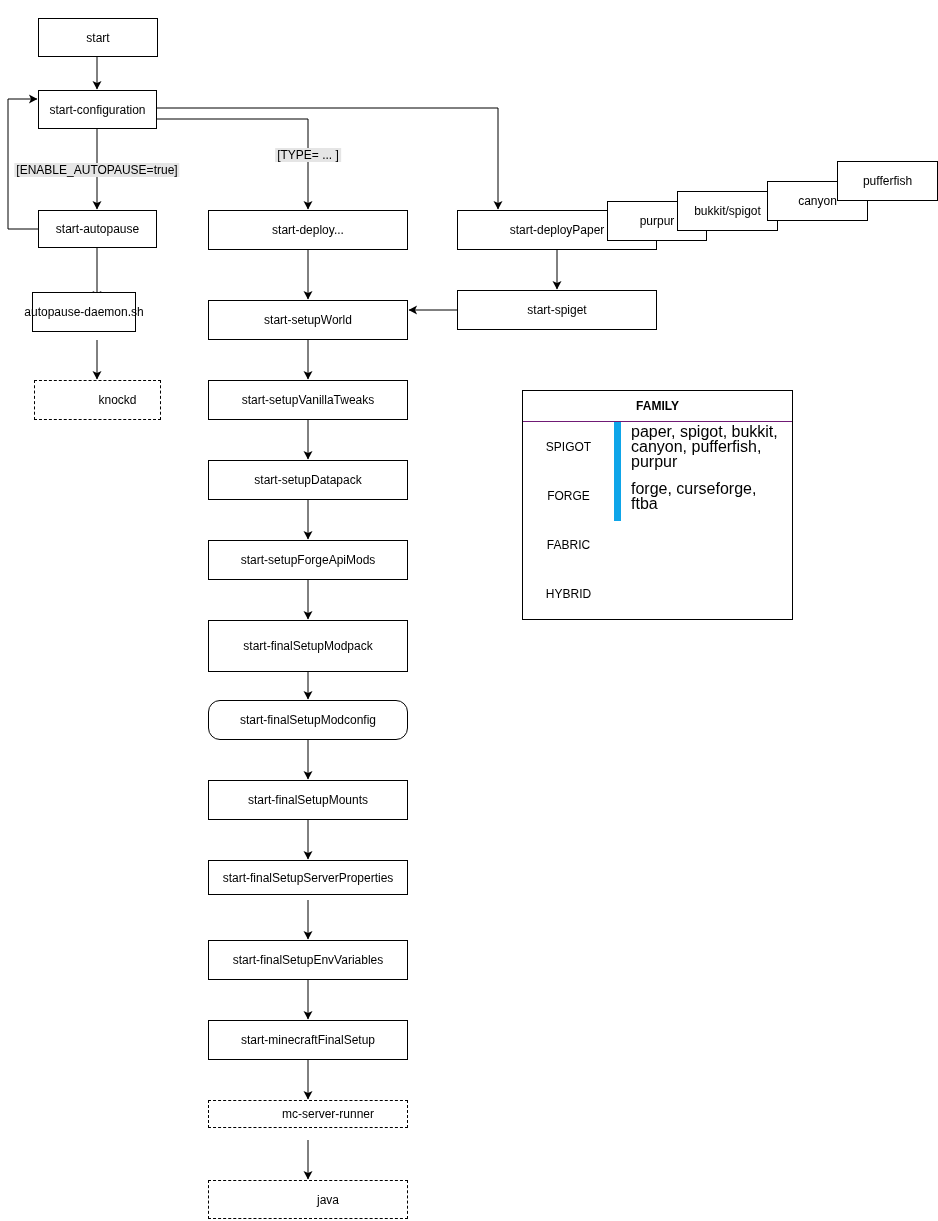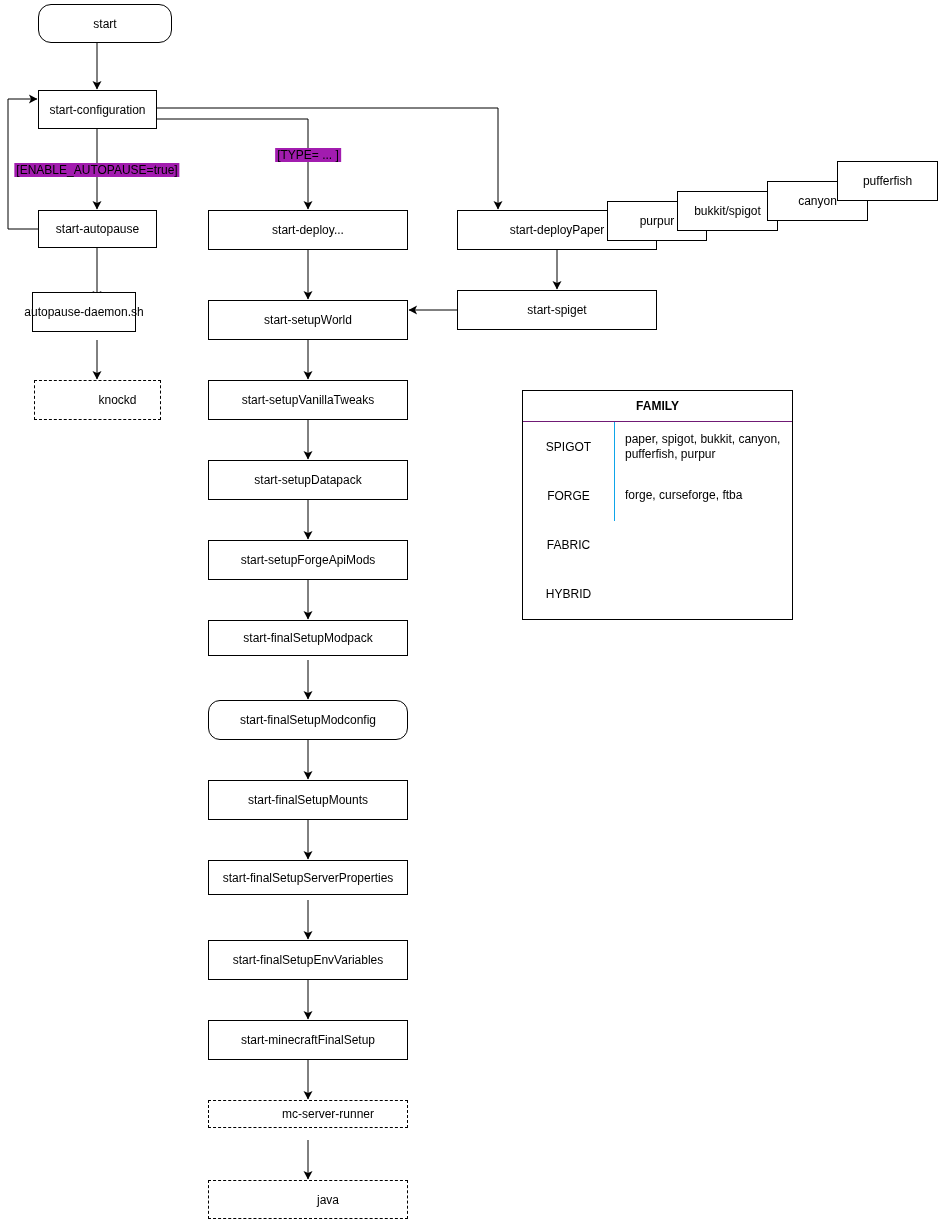--- a/index.html
+++ b/index.html
@@ -22,21 +22,21 @@
     border:1px solid #000000;
     display:flex; align-items:center; justify-content:center;
     font-size:12px; line-height:14px; text-align:center;
     z-index:2;
     white-space:nowrap;
   }
   .node.dashed { border-style:dashed;padding-left:40px; }
   .edge-label {
     position:absolute;
     transform:translate(-50%,-50%);
-    background:#a21caf;
+    background:#e5e5e5;
     padding:0 2px;
     font-size:12px;
     white-space:nowrap;
     z-index:3;
   }
   
   .z2{z-index:2;} .z3{z-index:3;} .z4{z-index:4;} .z5{z-index:5;} .z6{z-index:6;}
 
   
   .family-table {
@@ -59,24 +59,24 @@
   .family-row { flex:1; display:flex; }
   .family-key {
     box-sizing:border-box;
     width:91px; flex:0 0 91px;
     display:flex; align-items:center; justify-content:center;
     font-size:12px;
   }
   .family-values {
     box-sizing:border-box;
     flex:1;
-    border-left:1px solid #0ea5e9;
+    border-left:7px solid #0ea5e9;
     display:flex; align-items:center;
     padding:0 8px 0 10px;
-    font-size:12px; line-height:15px;
+    font-size:16px; line-height:15px;
   }
 </style>
 </head>
 <body>
 
 <div class="canvas">
 
   <svg class="edges" width="938" height="1221" viewBox="0 0 938 1221" fill="none" stroke="#000000" stroke-width="1">
     <defs>
       <marker id="arrow" viewBox="0 0 10 10" refX="8.6" refY="5" markerWidth="10" markerHeight="10" orient="auto-start-reverse">
@@ -110,32 +110,32 @@
     <path d="M308,900 L308,939" marker-end="url(#arrow)"></path>
     <path d="M308,980 L308,1019" marker-end="url(#arrow)"></path>
     <path d="M308,1060 L308,1099" marker-end="url(#arrow)"></path>
     <path d="M308,1140 L308,1179" marker-end="url(#arrow)"></path>
 
     <path d="M557,250 L557,289" marker-end="url(#arrow)"></path>
 
     <path d="M457,310 L409,310" marker-end="url(#arrow)"></path>
   </svg>
 
-  <div class="node" style="left:38px;top:4px;width:134px;height:39px;border-radius:13px;">start</div>
+  <div class="node" style="left:38px;top:18px;width:120px;height:39px;">start</div>
   <div class="node" style="left:38px;top:90px;width:119px;height:39px;">start-configuration</div>
   <div class="node" style="left:38px;top:210px;width:119px;height:38px;">start-autopause</div>
   <div class="node" style="left:32px;top:292px;width:104px;height:40px;">autopause-daemon.sh</div>
   <div class="node dashed" style="left:34px;top:380px;width:127px;height:40px;">knockd</div>
 
   <div class="node" style="left:208px;top:210px;width:200px;height:40px;">start-deploy...</div>
   <div class="node" style="left:208px;top:300px;width:200px;height:40px;">start-setupWorld</div>
   <div class="node" style="left:208px;top:380px;width:200px;height:40px;">start-setupVanillaTweaks</div>
   <div class="node" style="left:208px;top:460px;width:200px;height:40px;">start-setupDatapack</div>
   <div class="node" style="left:208px;top:540px;width:200px;height:40px;">start-setupForgeApiMods</div>
-  <div class="node" style="left:208px;top:620px;width:200px;height:36px;">start-finalSetupModpack</div>
+  <div class="node" style="left:208px;top:620px;width:200px;height:52px;">start-finalSetupModpack</div>
   <div class="node" style="left:208px;top:700px;width:200px;height:40px;border-radius:12px;">start-finalSetupModconfig</div>
   <div class="node" style="left:208px;top:780px;width:200px;height:40px;">start-finalSetupMounts</div>
   <div class="node" style="left:208px;top:860px;width:200px;height:35px;">start-finalSetupServerProperties</div>
   <div class="node" style="left:208px;top:940px;width:200px;height:40px;">start-finalSetupEnvVariables</div>
   <div class="node" style="left:208px;top:1020px;width:200px;height:40px;">start-minecraftFinalSetup</div>
   <div class="node dashed" style="left:208px;top:1100px;width:200px;height:28px;">mc-server-runner</div>
   <div class="node dashed" style="left:208px;top:1180px;width:200px;height:39px;">java</div>
 
   <div class="node z2" style="left:457px;top:210px;width:200px;height:40px;">start-deployPaper</div>
   <div class="node z3" style="left:607px;top:201px;width:100px;height:40px;">purpur</div>

